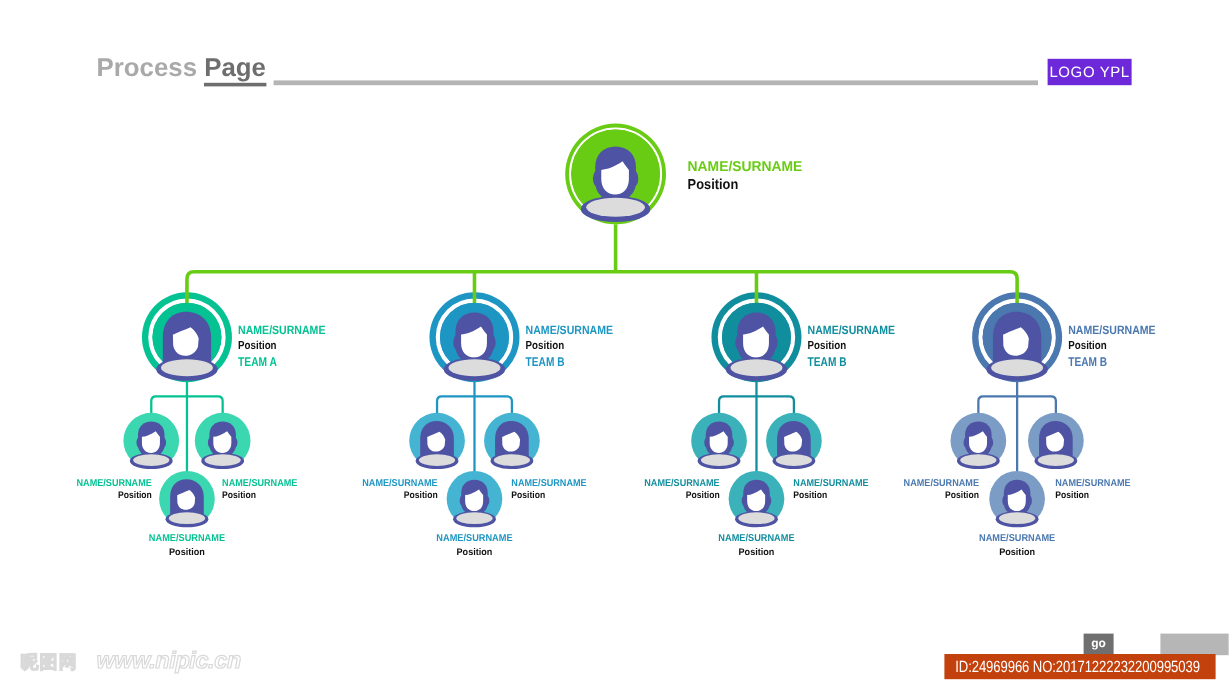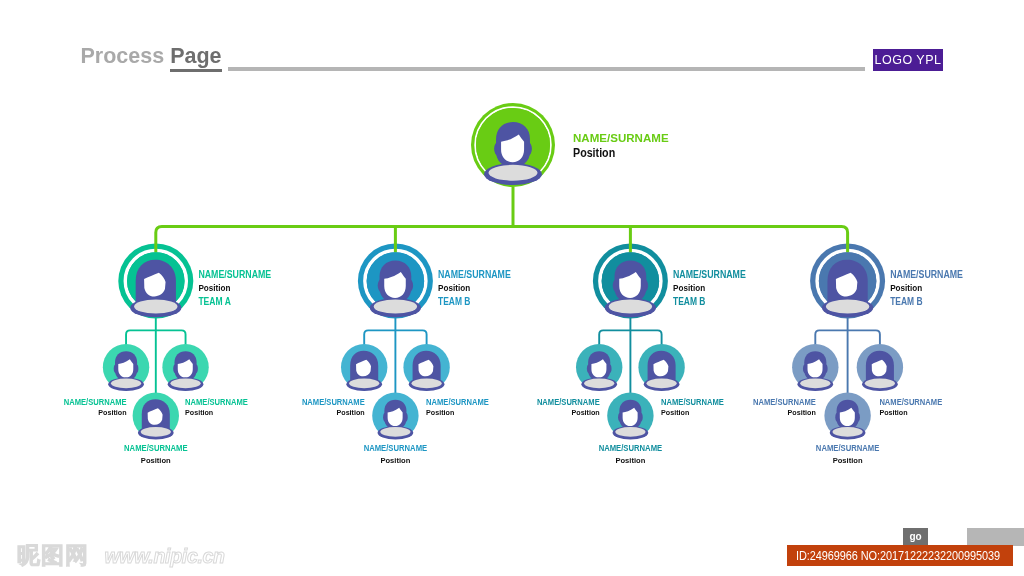--- a/index.html
+++ b/index.html
@@ -10,32 +10,32 @@
 
   
   
   .hdr-title{position:absolute;left:80.5px;top:44.5px;white-space:nowrap;
              font-size:21.5px;font-weight:bold;letter-spacing:0px;line-height:22px;}
   .t-light{color:#a9a9a9;}
   .t-bold{color:#6e6e6e;border-bottom:3.5px solid #6e6e6e;padding-bottom:1px;}
   .hdr-rule{position:absolute;left:228px;top:66.9px;width:637px;height:4px;
             background:#b5b5b5;}
   .logo-box{position:absolute;left:873px;top:48.5px;width:70px;height:22px;
-            background:#4c1d95;color:#ffffff;font-size:12.5px;letter-spacing:0.5px;
+            background:#6d28d9;color:#ffffff;font-size:12.5px;letter-spacing:0.5px;
             display:flex;align-items:center;justify-content:center;font-weight:normal;
             white-space:nowrap;}
 
   
   .chart{position:absolute;left:0;top:0;width:1024px;height:576px;}
 
   
   .wm{position:absolute;left:17px;top:540px;white-space:nowrap;
       font-size:19.5px;font-style:italic;font-weight:bold;
       color:#ffffff;-webkit-text-stroke:1px #d9d9d9;}
-  .wm .cn{font-style:normal;letter-spacing:1px;font-size:23px;
+  .wm .cn{font-style:normal;letter-spacing:1px;font-size:15px;
       font-family:"DejaVu Sans",sans-serif;}
   .wm .url{margin-left:10px;letter-spacing:-0.3px;}
   .idbar{position:absolute;left:787px;top:544.8px;width:226px;height:21px;
          background:#c2410c;color:#ffffff;font-size:13.5px;letter-spacing:-0.1px;
          display:flex;align-items:center;padding-left:9px;box-sizing:border-box;white-space:nowrap;}
   .gobox{position:absolute;left:903px;top:528px;width:25px;height:17.5px;background:#6f6f6f;
          color:#ffffff;font-size:10px;font-weight:bold;display:flex;align-items:center;
          justify-content:center;}
     .idtext{display:inline-block;transform:scaleX(0.81);transform-origin:left center;}
   .graybar{position:absolute;left:967px;top:528px;width:57px;height:17.5px;background:#b6b6b6;}

